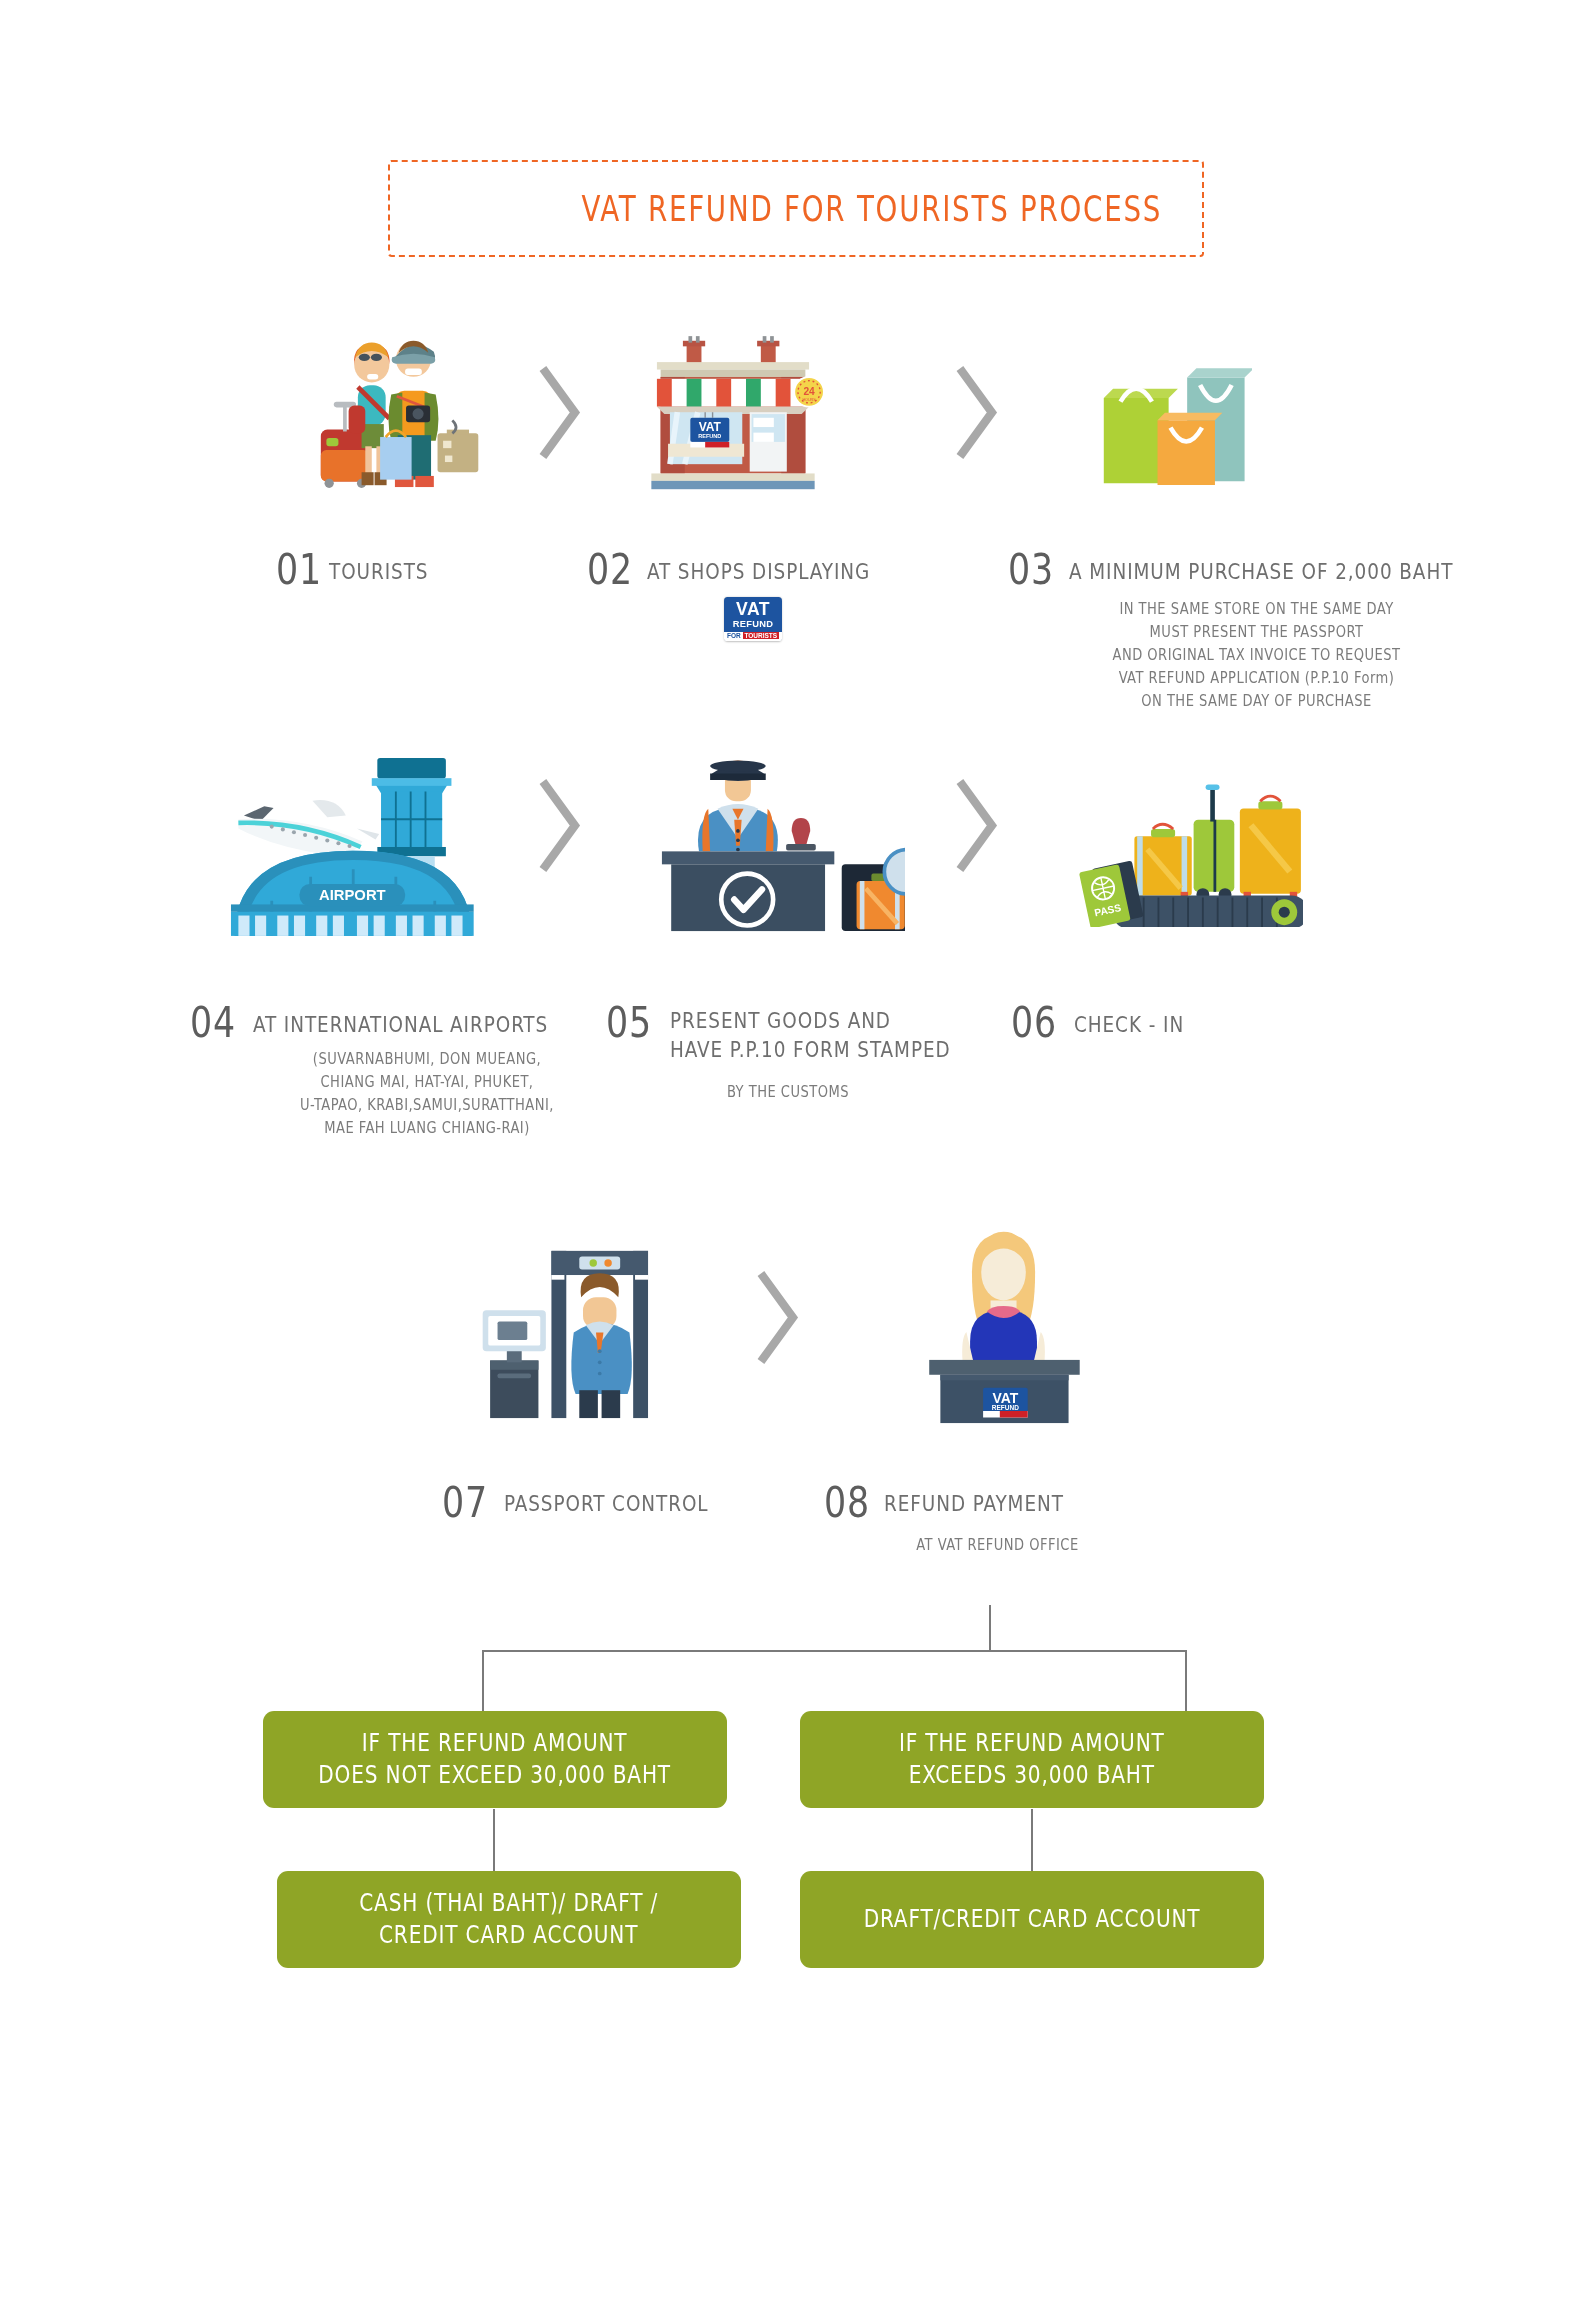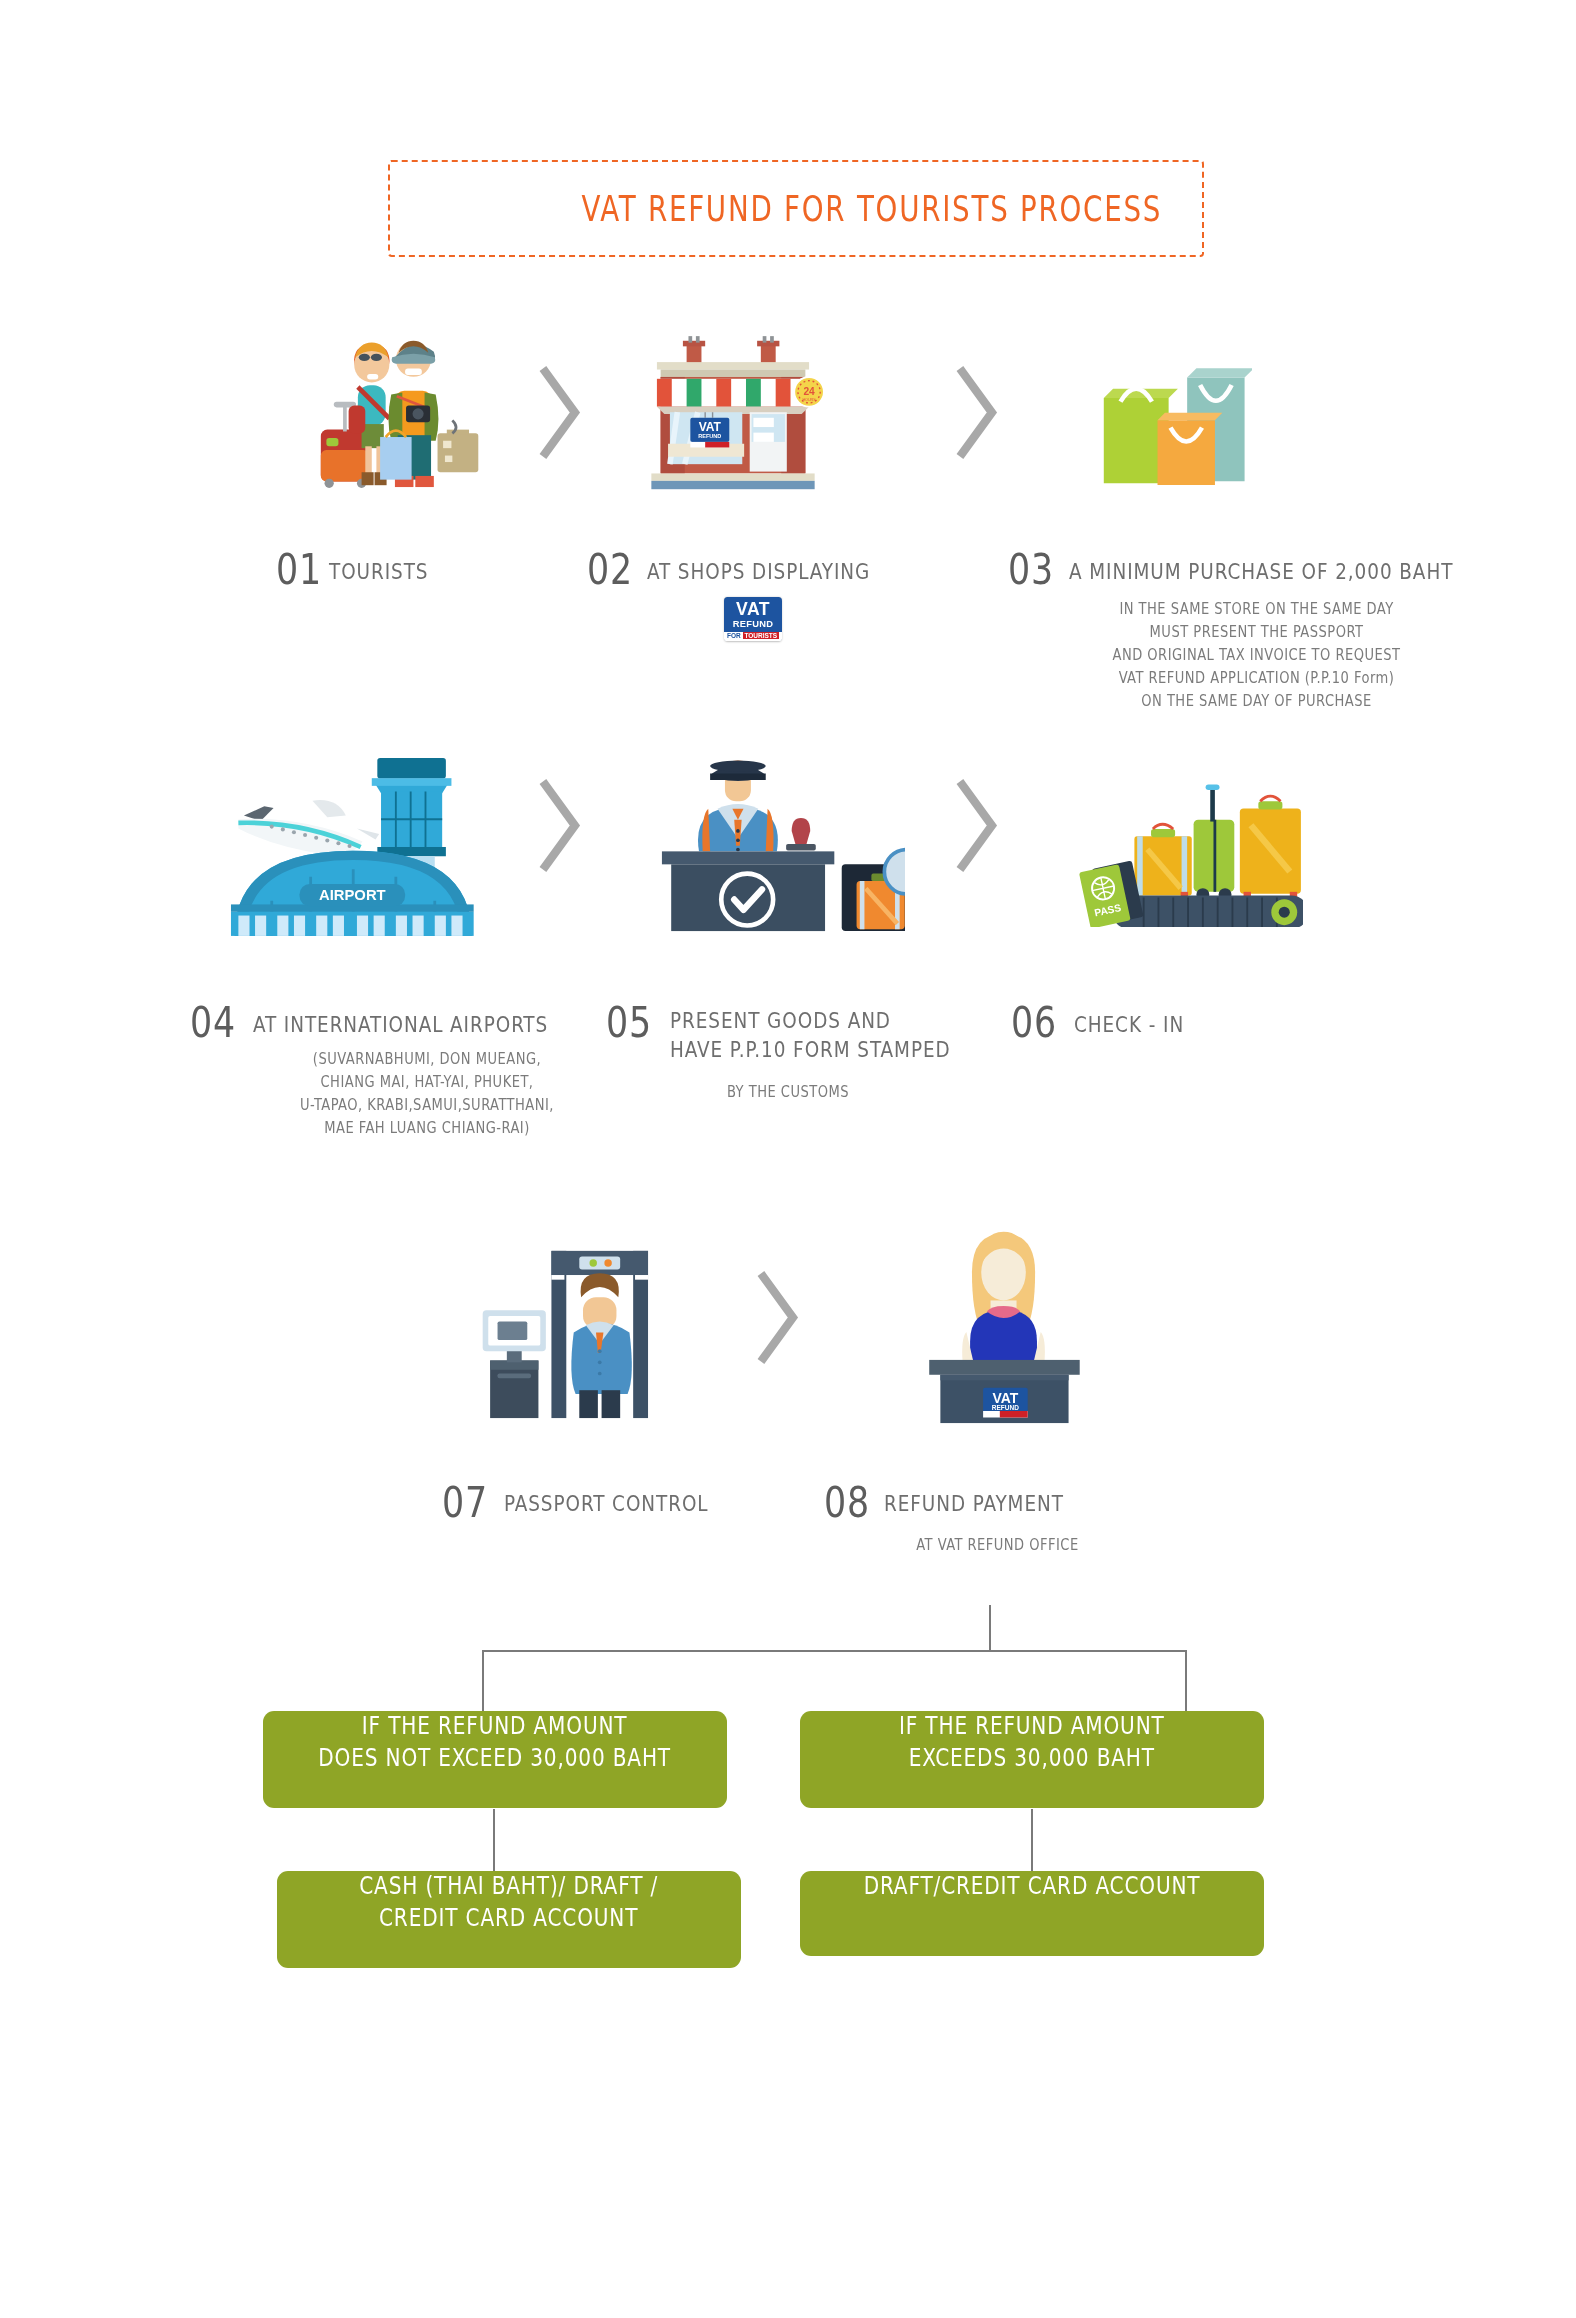--- a/index.html
+++ b/index.html
@@ -98,21 +98,21 @@
   .vat-badge .v3 b { background:#cf2027; color:#fff; padding:0 1.9px; }
 
   
   .cline { position: absolute; background: #7a7a7a; }
 
   
   .gbox {
     position: absolute;
     background: #8fa526;
     border-radius: 11px;
-    display: flex; align-items: flex-start; justify-content: center;
+    display: flex; align-items: center; justify-content: center;
     text-align: center;
   }
   .gbox span {
     color: #ffffff;
     font-size: 24px;
     letter-spacing: 0.9px;
     line-height: 1.32;
     font-family: "DejaVu Sans Condensed", "Liberation Sans Narrow", "Liberation Sans", sans-serif;
     transform: scaleX(0.93);
     white-space: pre-line;
@@ -507,18 +507,18 @@
 EXCEEDS 30,000 BAHT</span>
   </div>
 
   <div class="cline" style="left:493px;  top:1809px; width:1.9px; height:63px;"></div>
   <div class="cline" style="left:1031px; top:1809px; width:1.9px; height:63px;"></div>
 
   <div class="gbox" style="left:277px; top:1871px; width:464px; height:97px;">
     <span>CASH (THAI BAHT)/ DRAFT /
 CREDIT CARD ACCOUNT</span>
   </div>
-  <div class="gbox" style="left:800px; top:1871px; width:464px; height:85px;">
+  <div class="gbox" style="left:800px; top:1871px; width:464px; height:97px;">
     <span>DRAFT/CREDIT CARD ACCOUNT</span>
   </div>
 
 </div>
 
 
 </body></html>

